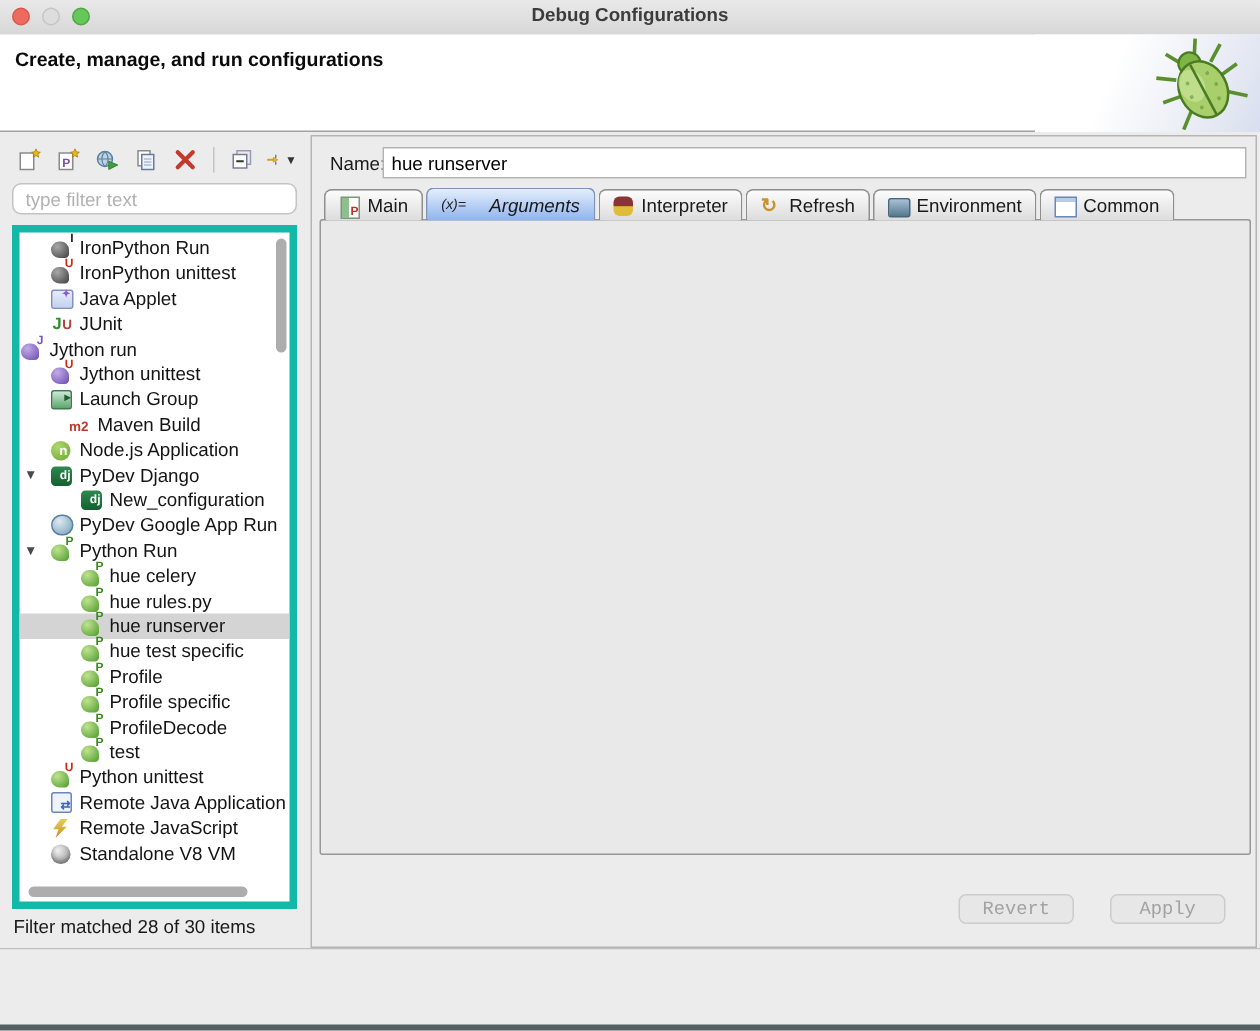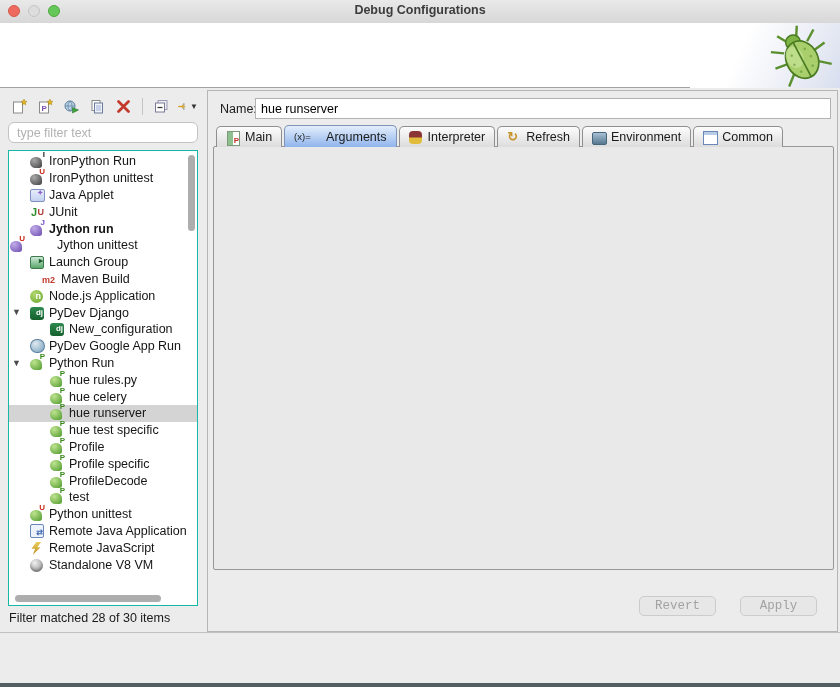--- a/index.html
+++ b/index.html
@@ -28,21 +28,21 @@
   
   .toolbar{position:absolute;left:8px;top:94px;width:192px;height:24px;display:flex;align-items:center;gap:3px;}
   .tb{border:none;background:transparent;width:23px;height:22px;padding:1px;display:flex;align-items:center;justify-content:center;}
   .tbsep{width:1px;height:17px;background:#c4c4c4;margin:0 4px;}
   .tb .caret{font-size:8px;color:#333;margin-left:1px;}
   .filter-input{position:absolute;left:8px;top:122px;width:190px;height:21px;
     border:1px solid #c3c3c3;border-radius:6px;background:#fff;padding:0 8px;
     font-size:12.5px;font-family:"Liberation Sans",sans-serif;color:#222;outline:none;}
   .filter-input::placeholder{color:#b2b2b2;}
   .tree{position:absolute;left:8px;top:150px;width:190px;height:456px;background:#fff;
-    border:1px solid #14b8a6;overflow:hidden;}
+    border:5px solid #14b8a6;overflow:hidden;}
   .tree .rows{position:absolute;left:0;top:2px;right:0;}
   .trow{position:relative;height:16.8px;display:flex;align-items:center;font-size:12.5px;white-space:nowrap;}
   .trow.sel{background:#d4d4d4;}
   .tw{position:absolute;left:3px;top:3px;font-size:9px;color:#4a4a4a;width:12px;}
   .tlabel{color:#151515;}
   
   .ti{width:17px;height:14px;position:relative;display:inline-block;flex:none;margin-right:3px;}
   .ti::before{content:"";position:absolute;left:1px;bottom:0;}
   .ti::after{content:attr(data-sup);position:absolute;top:-3px;right:1px;font-size:8px;font-weight:bold;line-height:1;}
   .ti.sup-red::after{color:#cc2a1a;}
@@ -77,21 +77,21 @@
   
   .rightpanel{position:absolute;left:207px;top:90px;width:631px;height:542px;
     border:1px solid #b5b5b5;background:#ececec;}
   .name-label{position:absolute;left:12px;top:11px;font-size:12.5px;}
   .name-input{position:absolute;left:47px;top:7px;width:576px;height:21px;border:1px solid #b2b2b2;
     background:#fff;font-size:12.5px;font-family:"Liberation Sans",sans-serif;padding:0 5px;outline:none;}
   .tabbar{position:absolute;left:8px;top:34px;height:22px;display:flex;align-items:flex-end;z-index:3;}
   .tab{height:21px;display:flex;align-items:center;gap:5px;padding:0 9px;margin-right:2px;
     border:1px solid #8f8f8f;border-bottom:none;border-radius:5px 5px 0 0;
     background:linear-gradient(#fcfcfc,#dcdcdc);font-size:12.5px;}
-  .tab.selected{background:linear-gradient(#e4eefc,#8fb4ec);height:22px;border-color:#7f93b5;}
+  .tab.selected{background:linear-gradient(#e4eefc,#8fb4ec);height:22px;border-color:#7f93b5;font-style:italic;}
   .tabicon{position:relative;width:14px;height:13px;display:inline-block;flex:none;}
   .tabicon.main::before{content:"";position:absolute;left:1px;top:0;width:11px;height:13px;border:1px solid #7a9a7a;
     background:linear-gradient(90deg,#8fbf8f 42%,#fff 42%);}
   .tabicon.main::after{content:"P";position:absolute;right:1px;bottom:-1px;font-size:8px;font-weight:bold;color:#c03028;}
   .tabicon.arguments{width:27px;}
   .tabicon.arguments::before{content:"(x)=";position:absolute;left:0;top:1px;font-size:9.5px;color:#222;white-space:nowrap;}
   .tabicon.interpreter::before{content:"";position:absolute;left:0;top:0;width:13px;height:13px;border-radius:4px;
     background:linear-gradient(180deg,#8a3434 48%,#e0bc3a 52%);}
   .tabicon.refresh::before{content:"↻";position:absolute;left:0;top:-2px;font-size:13px;font-weight:bold;color:#c8952c;}
   .tabicon.environment::before{content:"";position:absolute;left:0;top:1px;width:13px;height:11px;border-radius:2px;
@@ -129,20 +129,21 @@
     <div class="traffic">
       <span class="tl red"></span>
       <span class="tl gray"></span>
       <span class="tl green"></span>
     </div>
     <div class="wtitle">Debug Configurations</div>
   </div>
 
   <div class="banner">
     <div class="banner-grad"></div>
+    <div class="banner-title">Create, manage, and run configurations</div>
     <svg class="bug" viewBox="0 0 34 34">
       <g transform="rotate(-28 17 17)">
         <g stroke="#5a8f2e" stroke-width="1.3" fill="none">
           <path d="M10 12 L4 8"></path>
             <path d="M9 18 L2 17"></path>
             <path d="M10 24 L4 29"></path>
           <path d="M24 12 L30 8"></path>
             <path d="M25 18 L32 17"></path>
             <path d="M24 24 L30 29"></path>
           <path d="M14 7 L11 2"></path>
@@ -229,25 +230,25 @@
           <span class="tlabel">IronPython unittest</span>
         </div>
         <div class="trow" style="padding-left: 20px;">
           <span class="ti applet"></span>
           <span class="tlabel">Java Applet</span>
         </div>
         <div class="trow" style="padding-left: 20px;">
           <span class="ti junit"></span>
           <span class="tlabel">JUnit</span>
         </div>
-        <div class="trow" style="padding-left: 20px; font-weight: bold;">
+        <div class="trow" style="">
           <span class="ti purple sup-purple" data-sup="J"></span>
           <span class="tlabel">Jython run</span>
         </div>
-        <div class="trow" style=" gap: 28px;">
+        <div class="trow" style="padding-left: 20px;">
           <span class="ti purple sup-red" data-sup="U"></span>
           <span class="tlabel">Jython unittest</span>
         </div>
         <div class="trow" style="padding-left: 20px;">
           <span class="ti launchgroup"></span>
           <span class="tlabel">Launch Group</span>
         </div>
         <div class="trow" style="padding-left: 20px; margin-left: 12px;">
           <span class="ti maven"></span>
           <span class="tlabel">Maven Build</span>
@@ -269,25 +270,25 @@
           <span class="ti gae"></span>
           <span class="tlabel">PyDev Google App Run</span>
         </div>
         <div class="trow" style="padding-left: 20px;">
           <span class="tw">▼</span>
           <span class="ti green sup-green" data-sup="P"></span>
           <span class="tlabel">Python Run</span>
         </div>
         <div class="trow" style="padding-left: 40px;">
           <span class="ti green sup-green" data-sup="P"></span>
+          <span class="tlabel">hue celery</span>
+        </div>
+        <div class="trow" style="padding-left: 40px;">
+          <span class="ti green sup-green" data-sup="P"></span>
           <span class="tlabel">hue rules.py</span>
-        </div>
-        <div class="trow" style="padding-left: 40px;">
-          <span class="ti green sup-green" data-sup="P"></span>
-          <span class="tlabel">hue celery</span>
         </div>
         <div class="trow sel" style="padding-left: 40px;">
           <span class="ti green sup-green" data-sup="P"></span>
           <span class="tlabel">hue runserver</span>
         </div>
         <div class="trow" style="padding-left: 40px;">
           <span class="ti green sup-green" data-sup="P"></span>
           <span class="tlabel">hue test specific</span>
         </div>
         <div class="trow" style="padding-left: 40px;">

